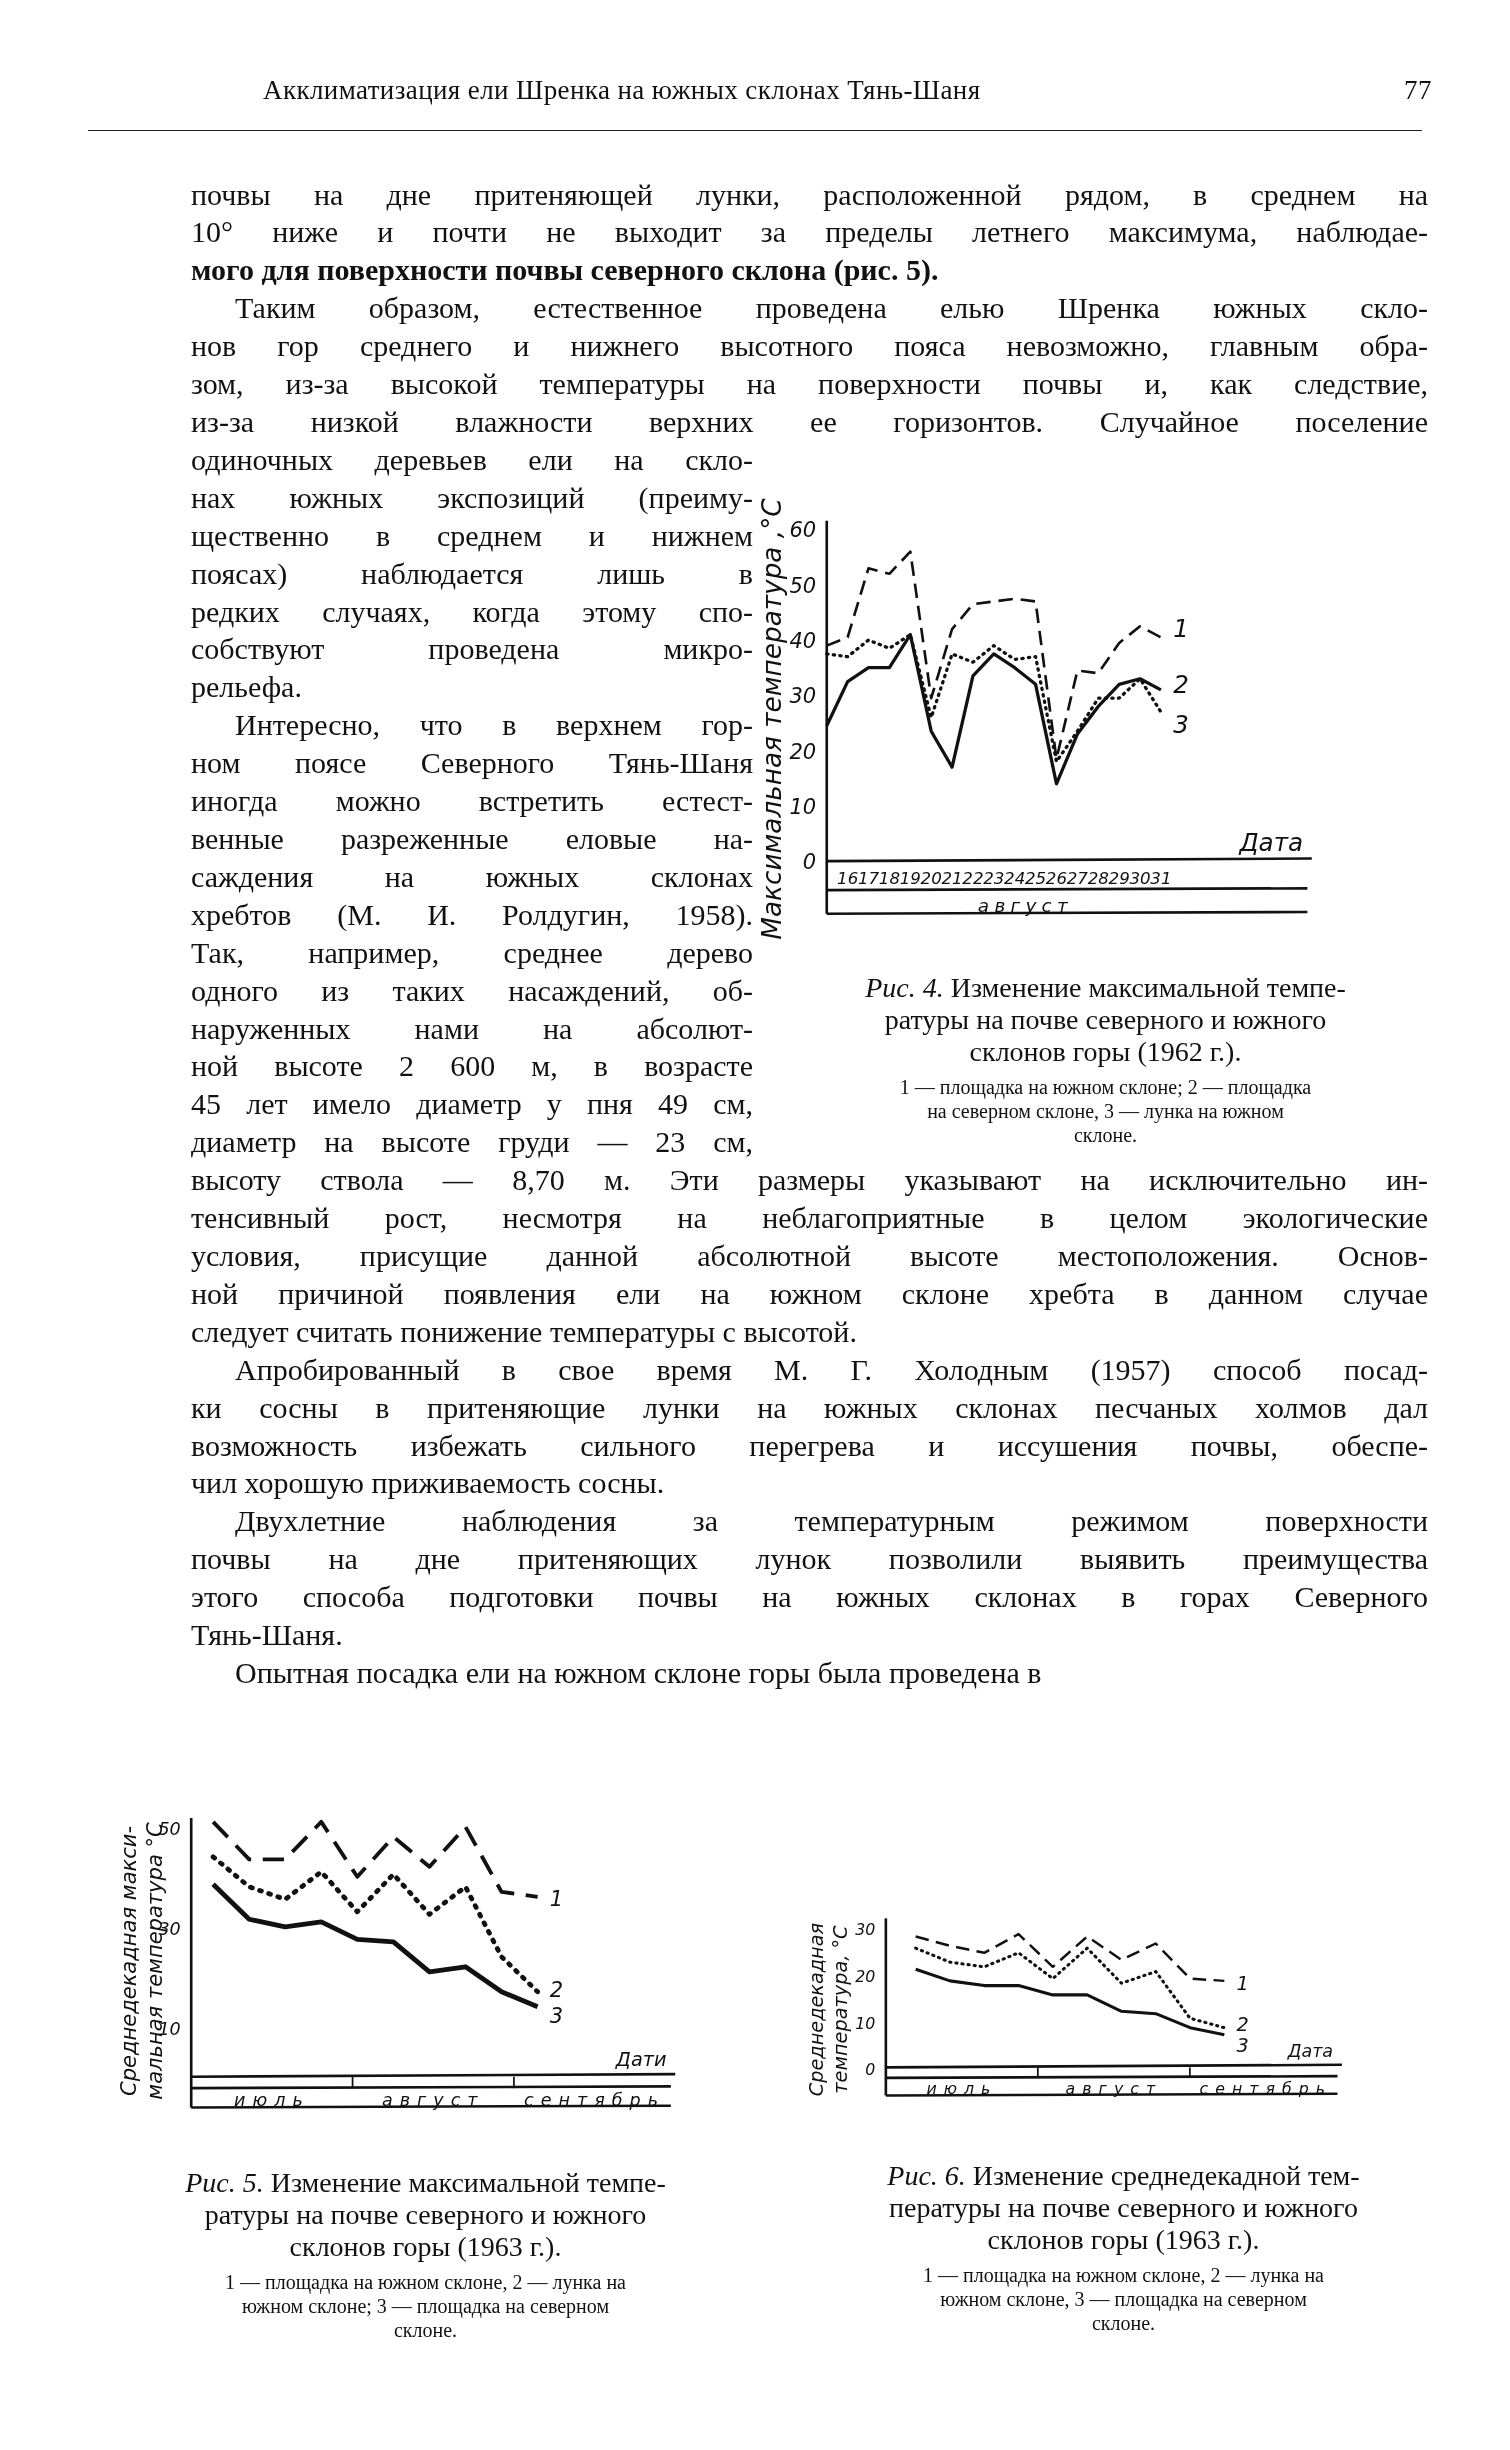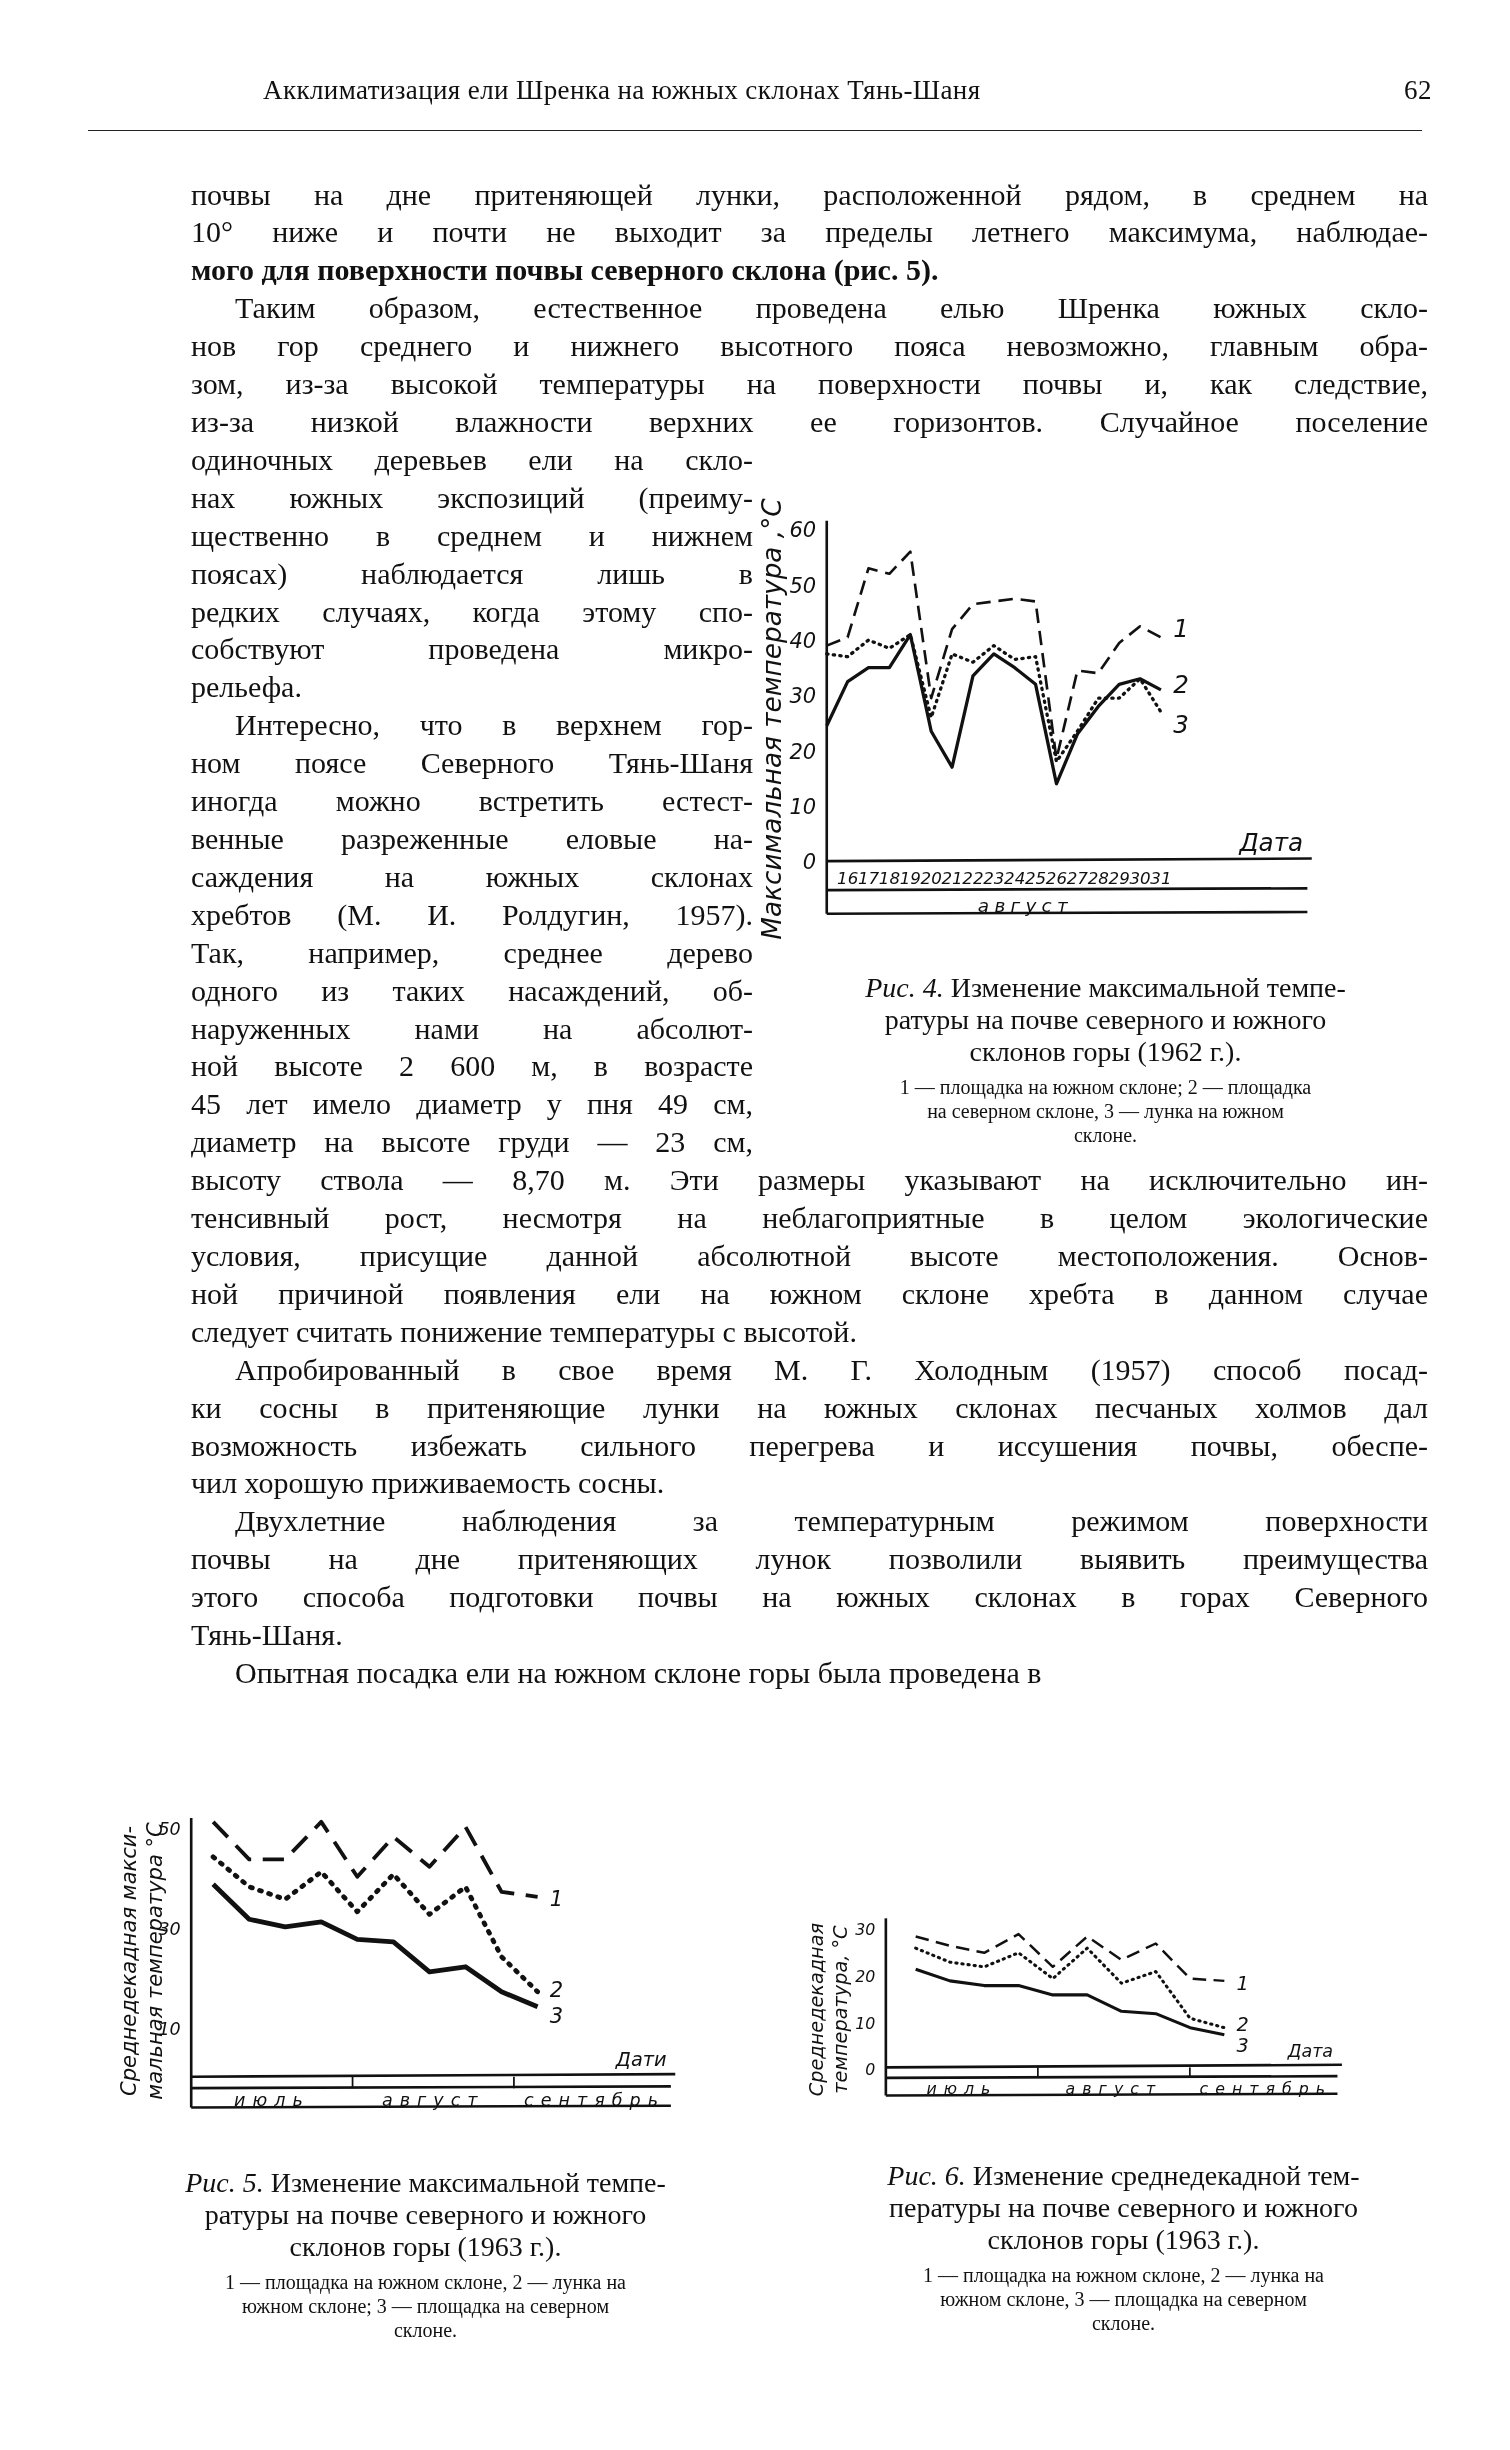--- a/index.html
+++ b/index.html
@@ -20,21 +20,21 @@
   .cap .ttl{font-size:28px;line-height:32px;}
   .cap .ttl i{font-style:italic;}
   .cap .leg{font-size:20px;line-height:24px;margin-top:7px;}
   svg text{font-family:"DejaVu Sans",sans-serif;font-style:italic;fill:#111;}
 </style>
 </head>
 <body>
 
 <div class="abs running-head">
   <span class="title">Акклиматизация ели Шренка на южных склонах Тянь-Шаня</span>
-  <span class="pageno">62</span>
+  <span class="pageno">77</span>
 </div>
 <div class="abs head-rule"></div>
 
 <div id="text-layer">
     <div class="line wide just" style="top: 176px;">почвы на дне притеняющей лунки, расположенной рядом, в среднем на</div>
     <div class="line wide just" style="top: 213px;">10° ниже и почти не выходит за пределы летнего максимума, наблюдае-</div>
     <div class="line wide" style="top: 251px; font-weight: bold;">мого для поверхности почвы северного склона (рис. 5).</div>
     <div class="line wide indent just" style="top: 289px;">Таким образом, естественное проведена елью Шренка южных скло-</div>
     <div class="line wide just" style="top: 327px;">нов гор среднего и нижнего высотного пояса невозможно, главным обра-</div>
     <div class="line wide just" style="top: 365px;">зом, из-за высокой температуры на поверхности почвы и, как следствие,</div>
@@ -44,21 +44,21 @@
     <div class="line narrow just" style="top: 517px;">щественно в среднем и нижнем</div>
     <div class="line narrow just" style="top: 555px;">поясах) наблюдается лишь в</div>
     <div class="line narrow just" style="top: 593px;">редких случаях, когда этому спо-</div>
     <div class="line narrow just" style="top: 630px;">собствуют проведена микро-</div>
     <div class="line narrow" style="top: 668px;">рельефа.</div>
     <div class="line narrow indent just" style="top: 706px;">Интересно, что в верхнем гор-</div>
     <div class="line narrow just" style="top: 744px;">ном поясе Северного Тянь-Шаня</div>
     <div class="line narrow just" style="top: 782px;">иногда можно встретить естест-</div>
     <div class="line narrow just" style="top: 820px;">венные разреженные еловые на-</div>
     <div class="line narrow just" style="top: 858px;">саждения на южных склонах</div>
-    <div class="line narrow just" style="top: 896px;">хребтов (М. И. Ролдугин, 1957).</div>
+    <div class="line narrow just" style="top: 896px;">хребтов (М. И. Ролдугин, 1958).</div>
     <div class="line narrow just" style="top: 934px;">Так, например, среднее дерево</div>
     <div class="line narrow just" style="top: 972px;">одного из таких насаждений, об-</div>
     <div class="line narrow just" style="top: 1010px;">наруженных нами на абсолют-</div>
     <div class="line narrow just" style="top: 1047px;">ной высоте 2 600 м, в возрасте</div>
     <div class="line narrow just" style="top: 1085px;">45 лет имело диаметр у пня 49 см,</div>
     <div class="line narrow just" style="top: 1123px;">диаметр на высоте груди — 23 см,</div>
     <div class="line wide just" style="top: 1161px;">высоту ствола — 8,70 м. Эти размеры указывают на исключительно ин-</div>
     <div class="line wide just" style="top: 1199px;">тенсивный рост, несмотря на неблагоприятные в целом экологические</div>
     <div class="line wide just" style="top: 1237px;">условия, присущие данной абсолютной высоте местоположения. Основ-</div>
     <div class="line wide just" style="top: 1275px;">ной причиной появления ели на южном склоне хребта в данном случае</div>

